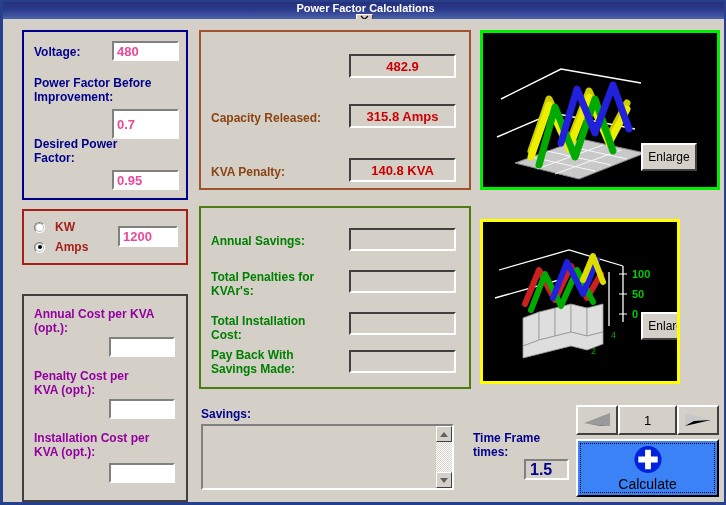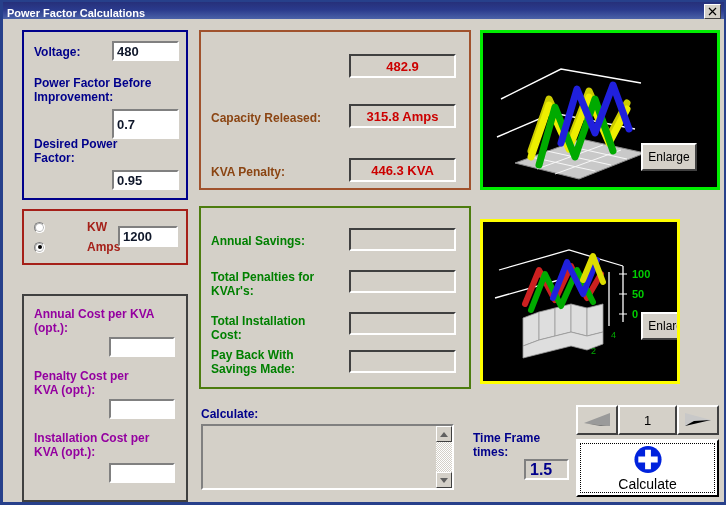--- a/index.html
+++ b/index.html
@@ -18,23 +18,24 @@
     border-left: 3px solid #27408b;
     border-top: 2px solid #27408b;
     border-right: 2px solid #27408b;
     border-bottom: 3px solid #27408b;
     overflow: hidden;
   }
   .titlebar {
     position: absolute; left: 0; top: 0;
     width: 100%; height: 17px;
     background: linear-gradient(to bottom, #26307a 0%, #2a3a8c 45%, #4b62a8 100%);
-    display: flex; align-items: flex-end;
+    display: flex; align-items: center;
     box-sizing: border-box;
     padding-left: 4px;
+    flex-direction: column;
   }
   .titlebar-title {
     color: #ffffff;
     font-size: 11px;
     font-weight: bold;
     letter-spacing: 0px;
     white-space: nowrap;
   }
   .titlebar-spacer { flex: 1; }
   .close-btn {
@@ -86,21 +87,21 @@
     position: absolute;
     box-sizing: border-box;
     background: #ffffff;
     border-top: 2px solid #808080;
     border-left: 2px solid #808080;
     border-right: 2px solid #ffffff;
     border-bottom: 2px solid #ffffff;
     font-family: "Liberation Sans", sans-serif;
     font-size: 13px;
     font-weight: bold;
-    color: #0f172a;
+    color: #ec4899;
     padding: 0 0 0 3px;
     display: flex; align-items: center;
     cursor: text;
   }
   
   .rbox {
     position: absolute;
     box-sizing: border-box;
     background: #d4d0c8;
     border-top: 2px solid #404040;
@@ -112,21 +113,20 @@
     color: #cc0000;
     display: flex; align-items: center; justify-content: center;
   }
   .rbox.small { font-size: 12px; }
 
   
   .radio-row {
     position: absolute;
     display: flex; align-items: center;
     cursor: pointer;
-    gap: 32px;
   }
   .radio {
     width: 11px; height: 11px;
     border-radius: 50%;
     box-sizing: border-box;
     background: #ffffff;
     border-top: 1px solid #808080;
     border-left: 1px solid #808080;
     border-right: 1px solid #ffffff;
     border-bottom: 1px solid #ffffff;
@@ -237,21 +237,21 @@
     border-left: 2px solid #ffffff;
     border-right: 2px solid #404040;
     border-bottom: 2px solid #404040;
     display: flex; align-items: center; justify-content: center;
     font-size: 13px; color: #000;
   }
 
   .calc-btn {
     position: absolute;
     box-sizing: border-box;
-    background: #ffffff;
+    background: #3b82f6;
     border-top: 2px solid #ffffff;
     border-left: 2px solid #ffffff;
     border-right: 2px solid #000000;
     border-bottom: 2px solid #000000;
     cursor: pointer;
   }
   .calc-inner {
     position: absolute;
     left: 2px; top: 2px; right: 2px; bottom: 2px;
     border: 1px dotted #000000;
@@ -332,41 +332,41 @@
       <div class="tbox" style="left:85px; top:167px; width:66px; height:20px;"></div>
     </div>
 
     <div class="panel brown" style="left:196px; top:11px; width:272px; height:160px;">
       <div class="rbox" style="left:148px; top:22px; width:107px; height:24px;">482.9</div>
 
       <div class="lbl brown" style="left:10px; top:79px;">Capacity Released:</div>
       <div class="rbox" style="left:148px; top:72px; width:107px; height:24px;">315.8 Amps</div>
 
       <div class="lbl brown" style="left:10px; top:133px;">KVA Penalty:</div>
-      <div class="rbox" style="left:148px; top:126px; width:107px; height:24px;">446.3 KVA</div>
+      <div class="rbox" style="left:148px; top:126px; width:107px; height:24px;">140.8 KVA</div>
     </div>
 
     <div class="panel green" style="left:196px; top:187px; width:272px; height:183px;">
       <div class="lbl green" style="left:10px; top:26px;">Annual Savings:</div>
       <div class="rbox small" style="left:148px; top:20px; width:107px; height:23px;"></div>
 
       <div class="lbl green" style="left:10px; top:62px;">Total Penalties for
 KVAr's:</div>
       <div class="rbox small" style="left:148px; top:62px; width:107px; height:23px;"></div>
 
       <div class="lbl green" style="left:10px; top:106px;">Total Installation
 Cost:</div>
       <div class="rbox small" style="left:148px; top:104px; width:107px; height:23px;"></div>
 
       <div class="lbl green" style="left:10px; top:140px;">Pay Back With
 Savings Made:</div>
       <div class="rbox small" style="left:148px; top:142px; width:107px; height:23px;"></div>
     </div>
 
-    <div class="lbl blue" style="left:198px; top:388px;">Calculate:</div>
+    <div class="lbl blue" style="left:198px; top:388px;">Savings:</div>
     <div class="comments-area" style="left:198px; top:405px; width:253px; height:66px;">
       <div class="scrollbar">
         <div class="sb-btn">
           <span class="tri-up"></span>
         </div>
         <div class="sb-btn">
           <span class="tri-down"></span>
         </div>
       </div>
     </div>

